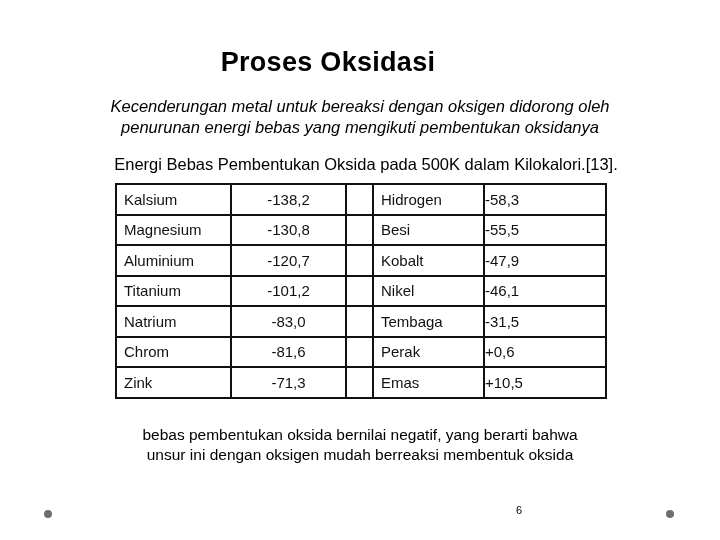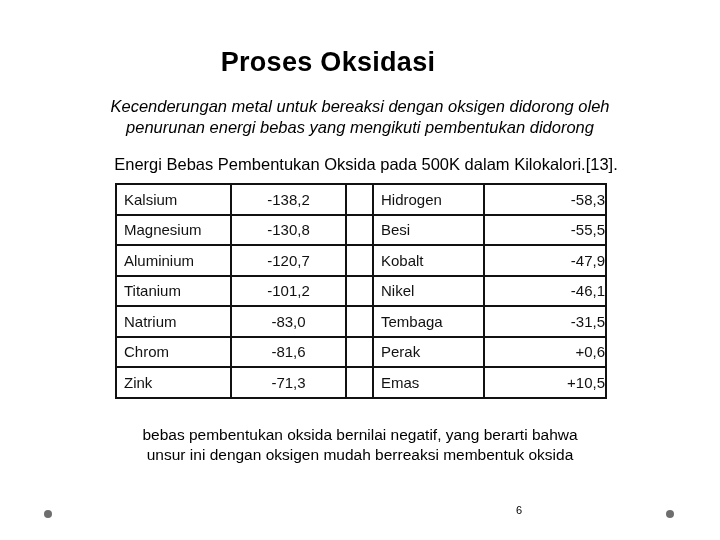--- a/index.html
+++ b/index.html
@@ -57,21 +57,21 @@
       border: 2px solid #111;
       height: 28.5px;
       padding: 0 0 0 7px;
       vertical-align: middle;
       white-space: nowrap;
     }
     table.data td.name { width: 106px; }
     table.data td.val { width: 113px; text-align: center; padding-left: 0; margin-top: 28px; }
     table.data td.gap { width: 25px; padding: 0; }
     table.data td.name2 { width: 102px; }
-    table.data td.val2 { width: 120px; text-align: right; padding-left: 0; }
+    table.data td.val2 { width: 120px; text-align: left; padding-left: 0; }
     .summary {
       position: absolute;
       top: 425px;
       left: 60px;
       width: 600px;
       text-align: center;
       font-size: 15.5px;
       line-height: 20px;
     }
     .page-num {
@@ -90,21 +90,21 @@
     .dot.left { left: 44px; top: 510px; }
     .dot.right { left: 666px; top: 510px; }
   </style>
 </head>
 <body>
 
 <div class="title">Proses Oksidasi</div>
 
 <div class="intro">
   <div>Kecenderungan metal untuk bereaksi dengan oksigen didorong oleh</div>
-  <div>penurunan energi bebas yang mengikuti pembentukan didorong</div>
+  <div>penurunan energi bebas yang mengikuti pembentukan oksidanya</div>
 </div>
 
 <div class="caption">Energi Bebas Pembentukan Oksida pada 500K dalam Kilokalori.[13].</div>
 
 <table class="data">
   <tbody>
     <tr>
       <td class="name">Kalsium</td>
       <td class="val">-138,2</td>
       <td class="gap"></td>

